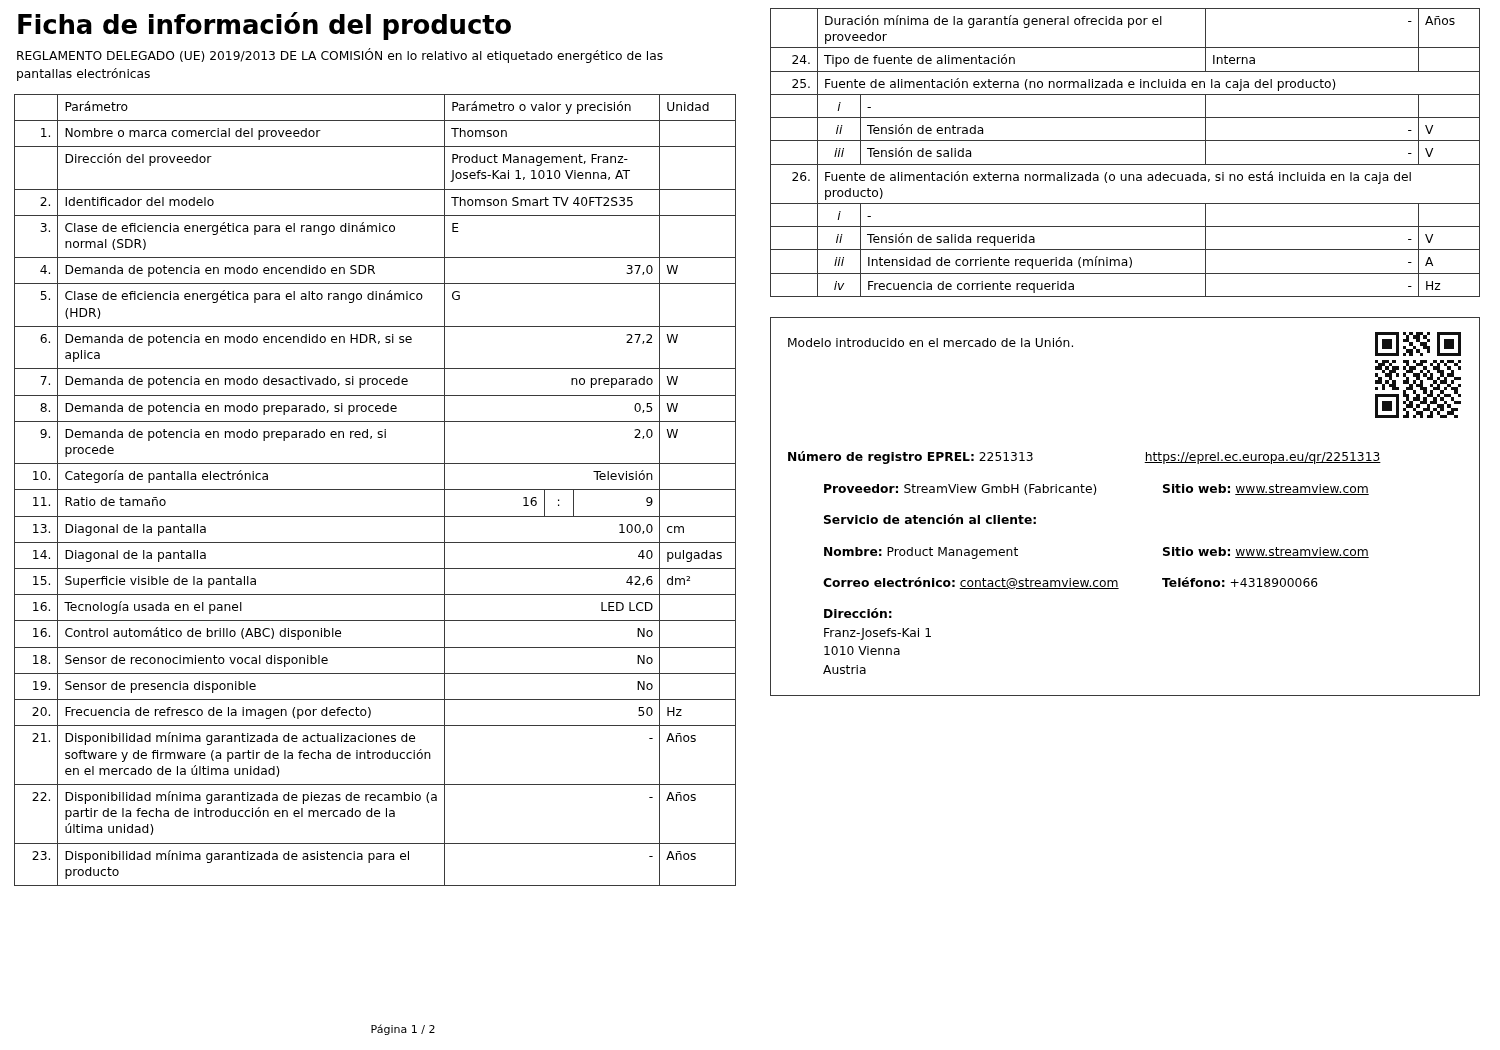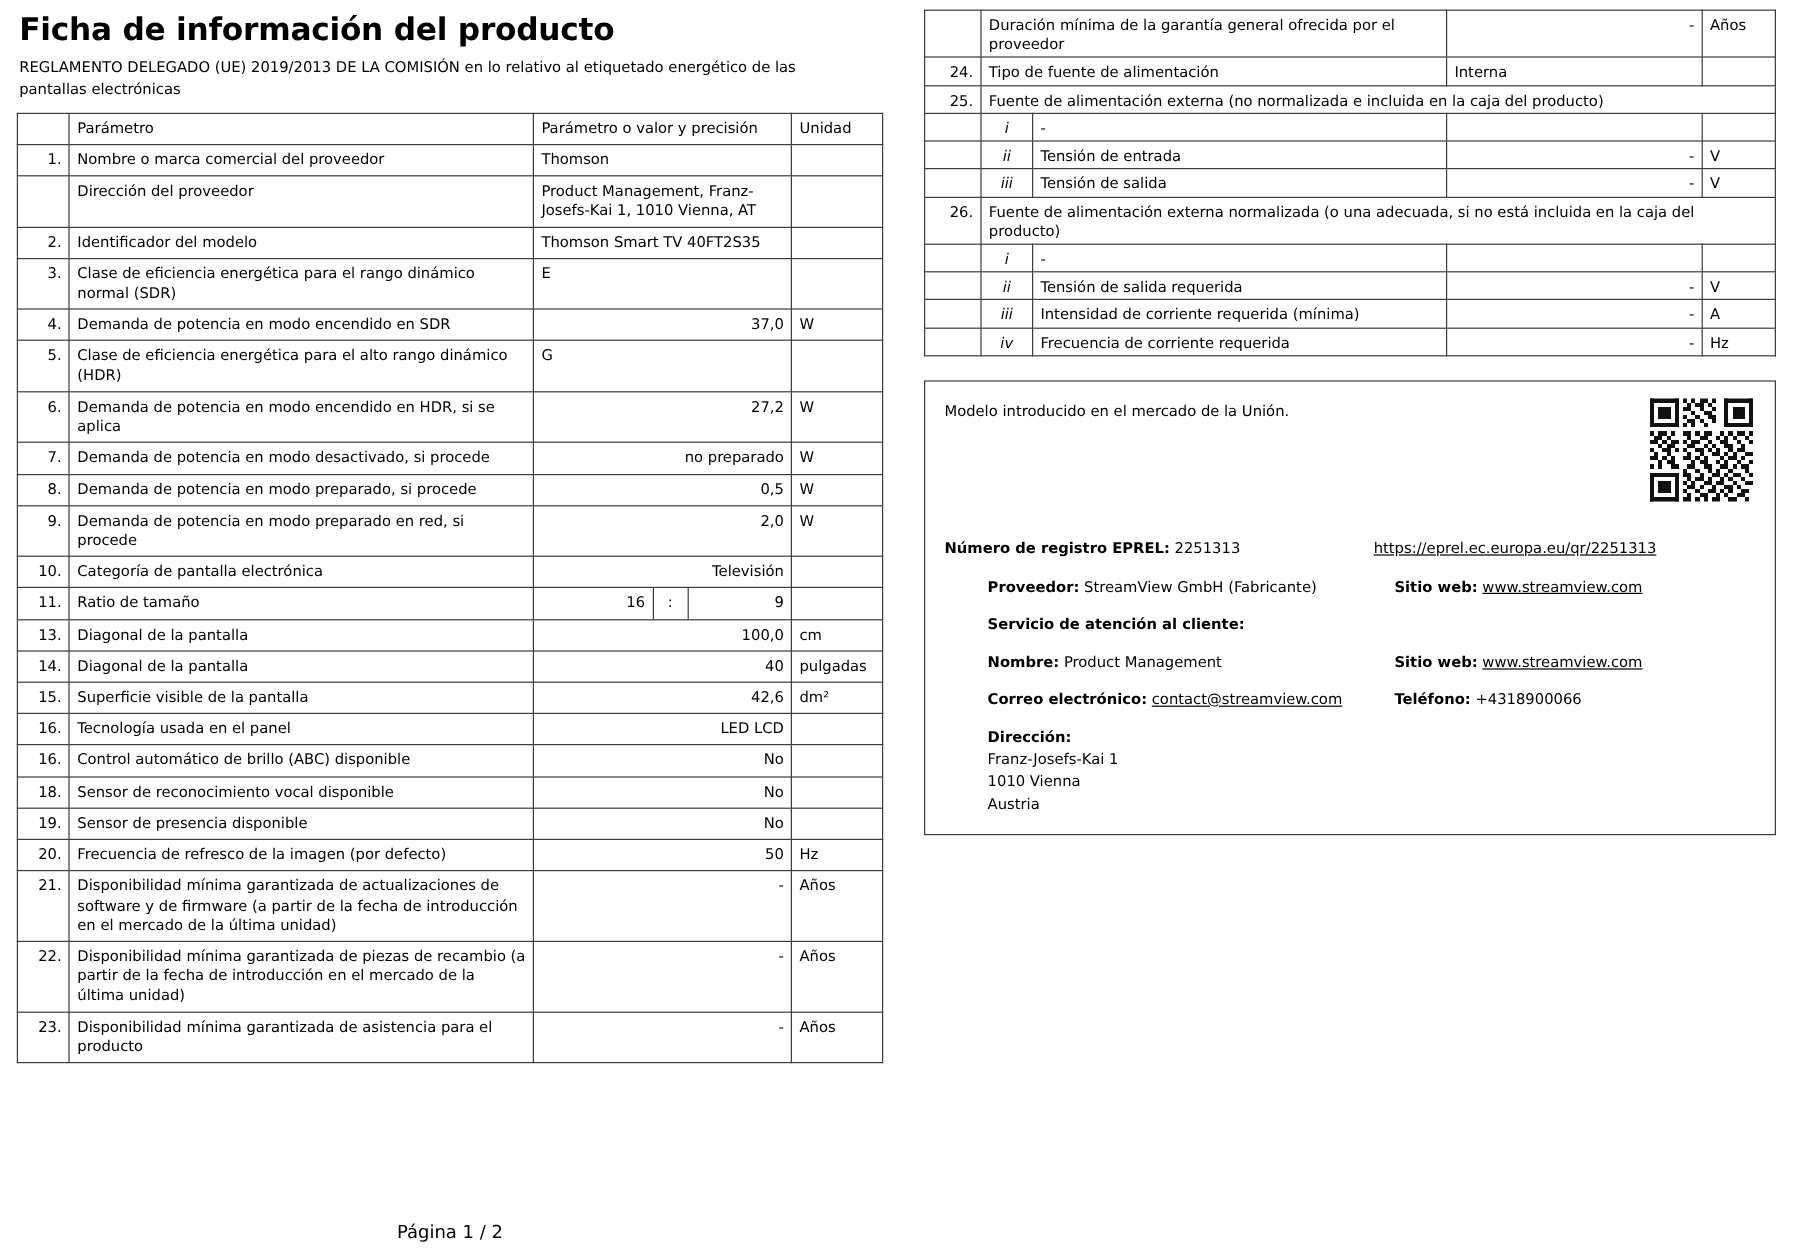--- a/index.html
+++ b/index.html
@@ -134,21 +134,22 @@
   a.link {
     color: #000000;
     text-decoration: underline;
     word-break: break-all;
   }
   .blk { margin-top: 13px; margin-left: 36px; }
   .addr-line { line-height: 1.5; }
   .footer {
     position: absolute;
     bottom: 14px;
-    font-size: 15px;
+    font-size: 11px;
+    padding-left: 28px;
   }
   .footer-left { left: 0; width: 750px; text-align: center; }
 </style>
 </head>
 <body>
 
 <div class="page page-left">
 
   <h1 class="doc-title">Ficha de información del producto</h1>
   <p class="intro">REGLAMENTO DELEGADO (UE) 2019/2013 DE LA COMISIÓN en lo relativo al etiquetado energético de las pantallas electrónicas</p>

